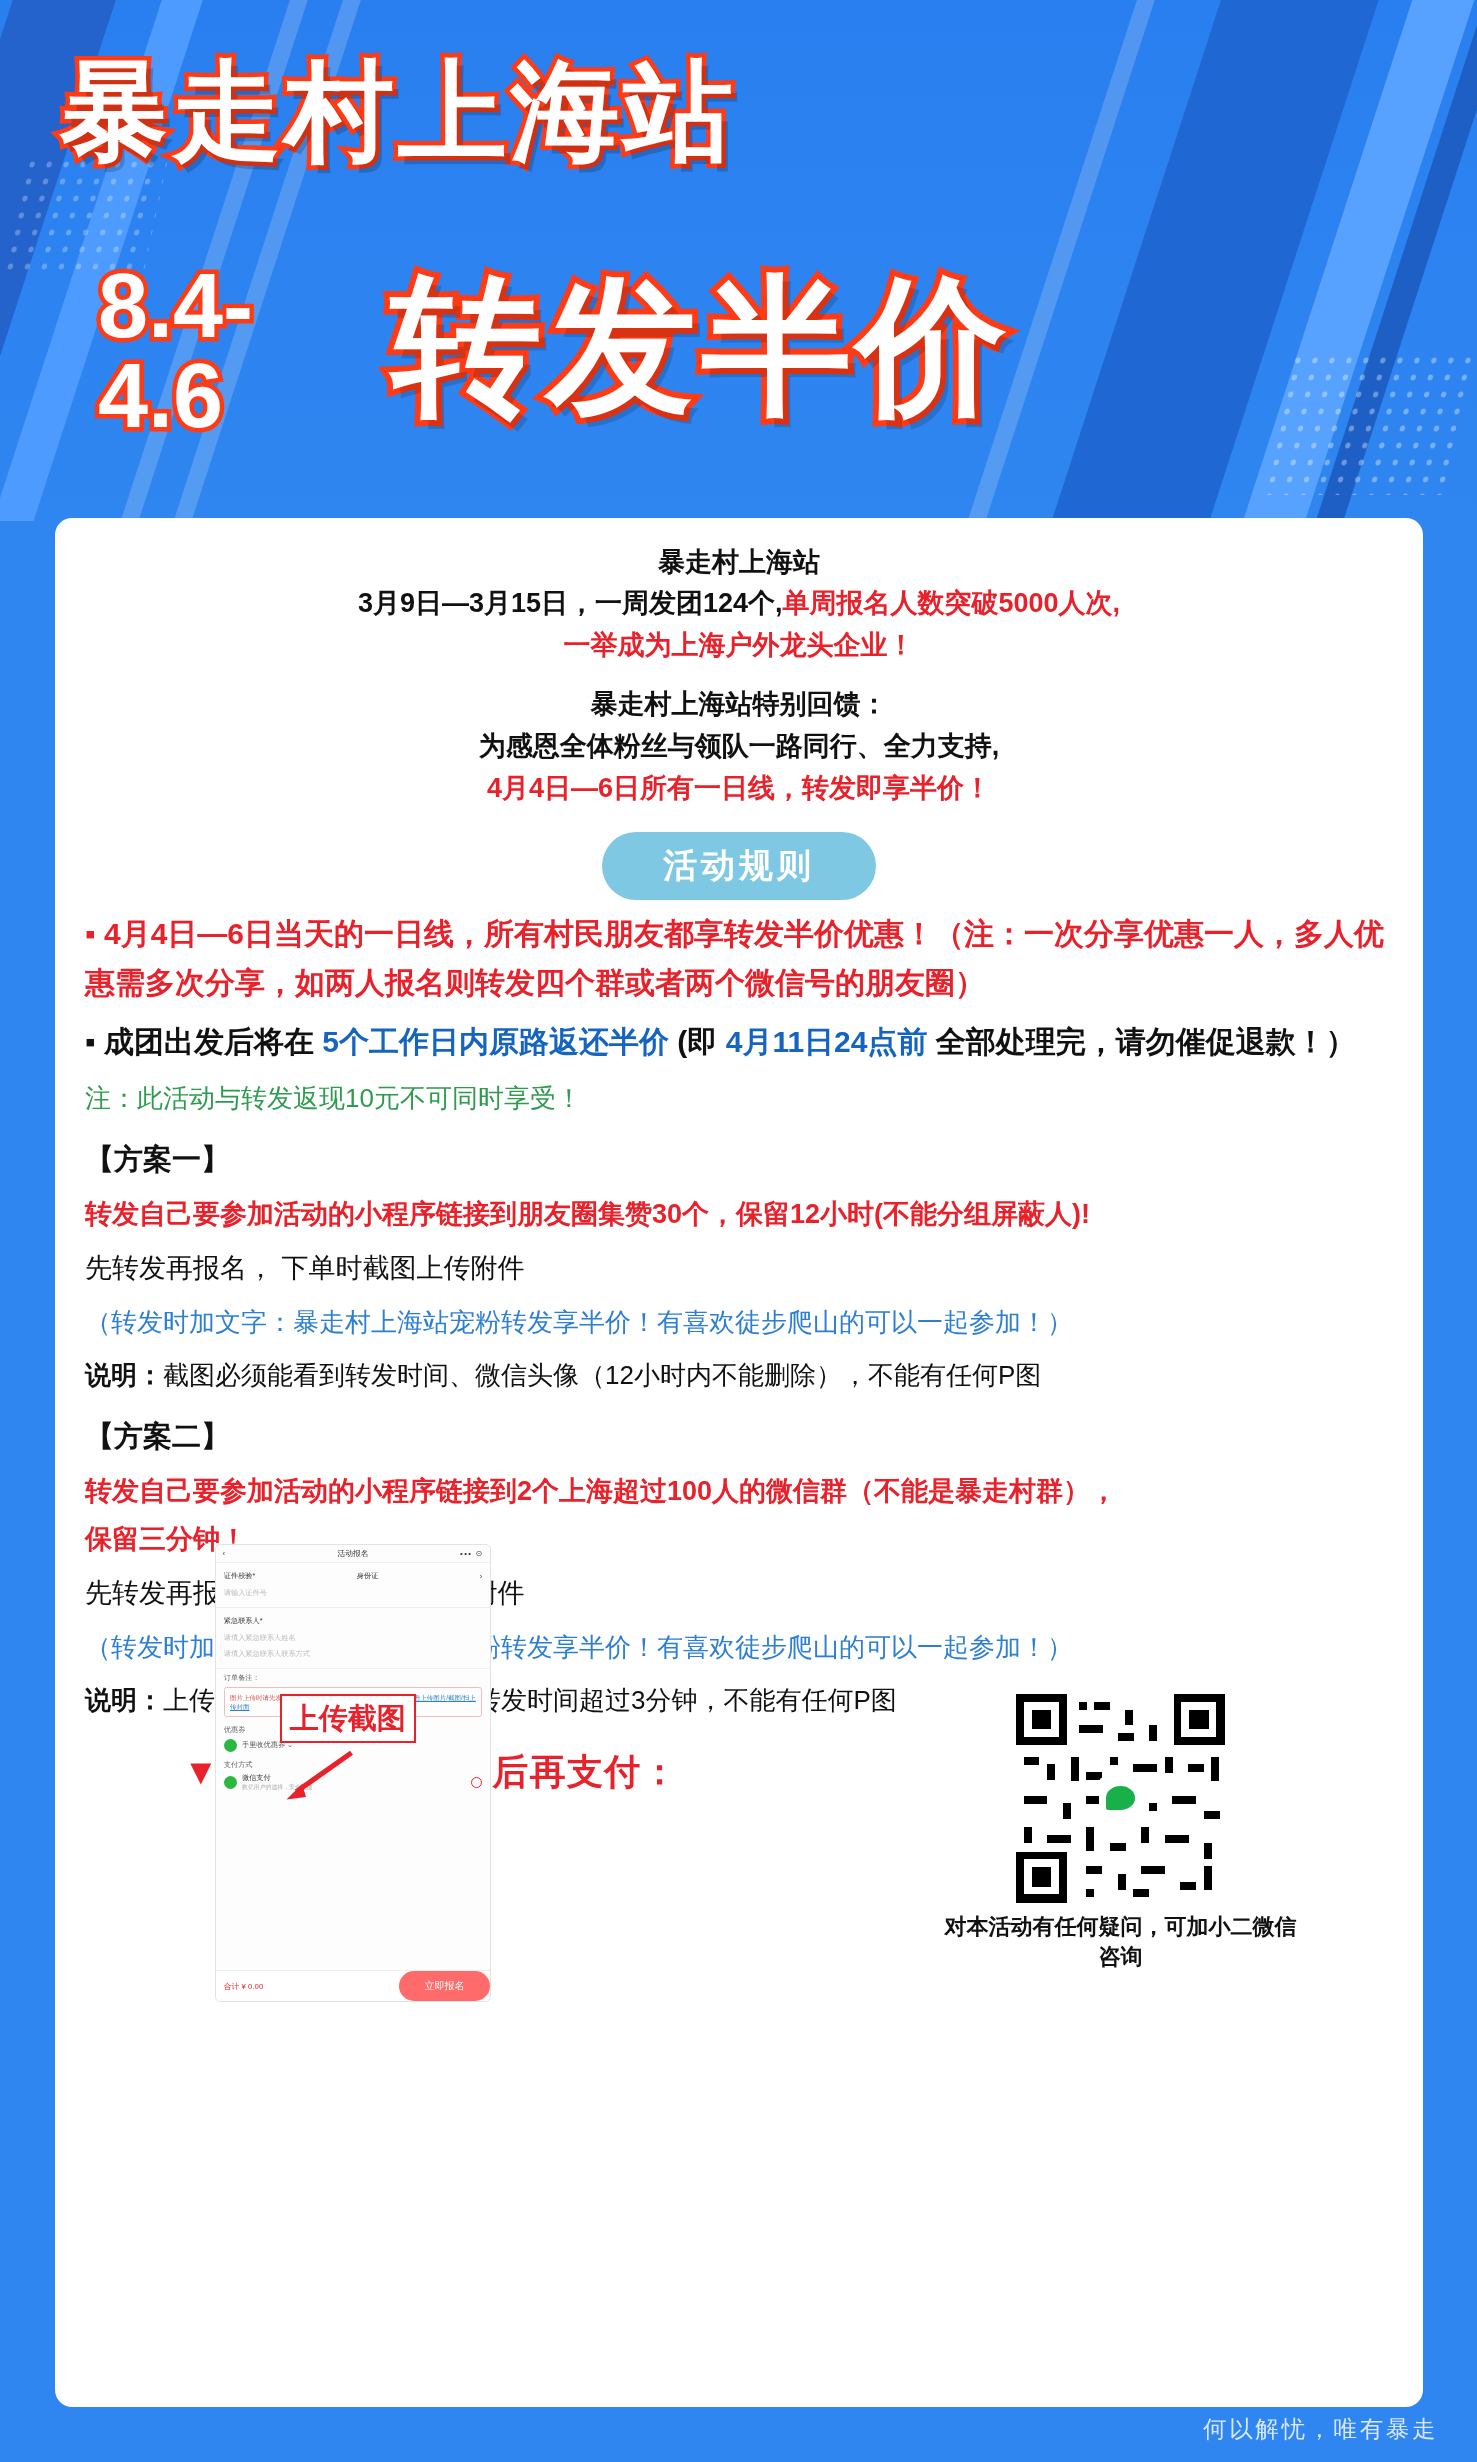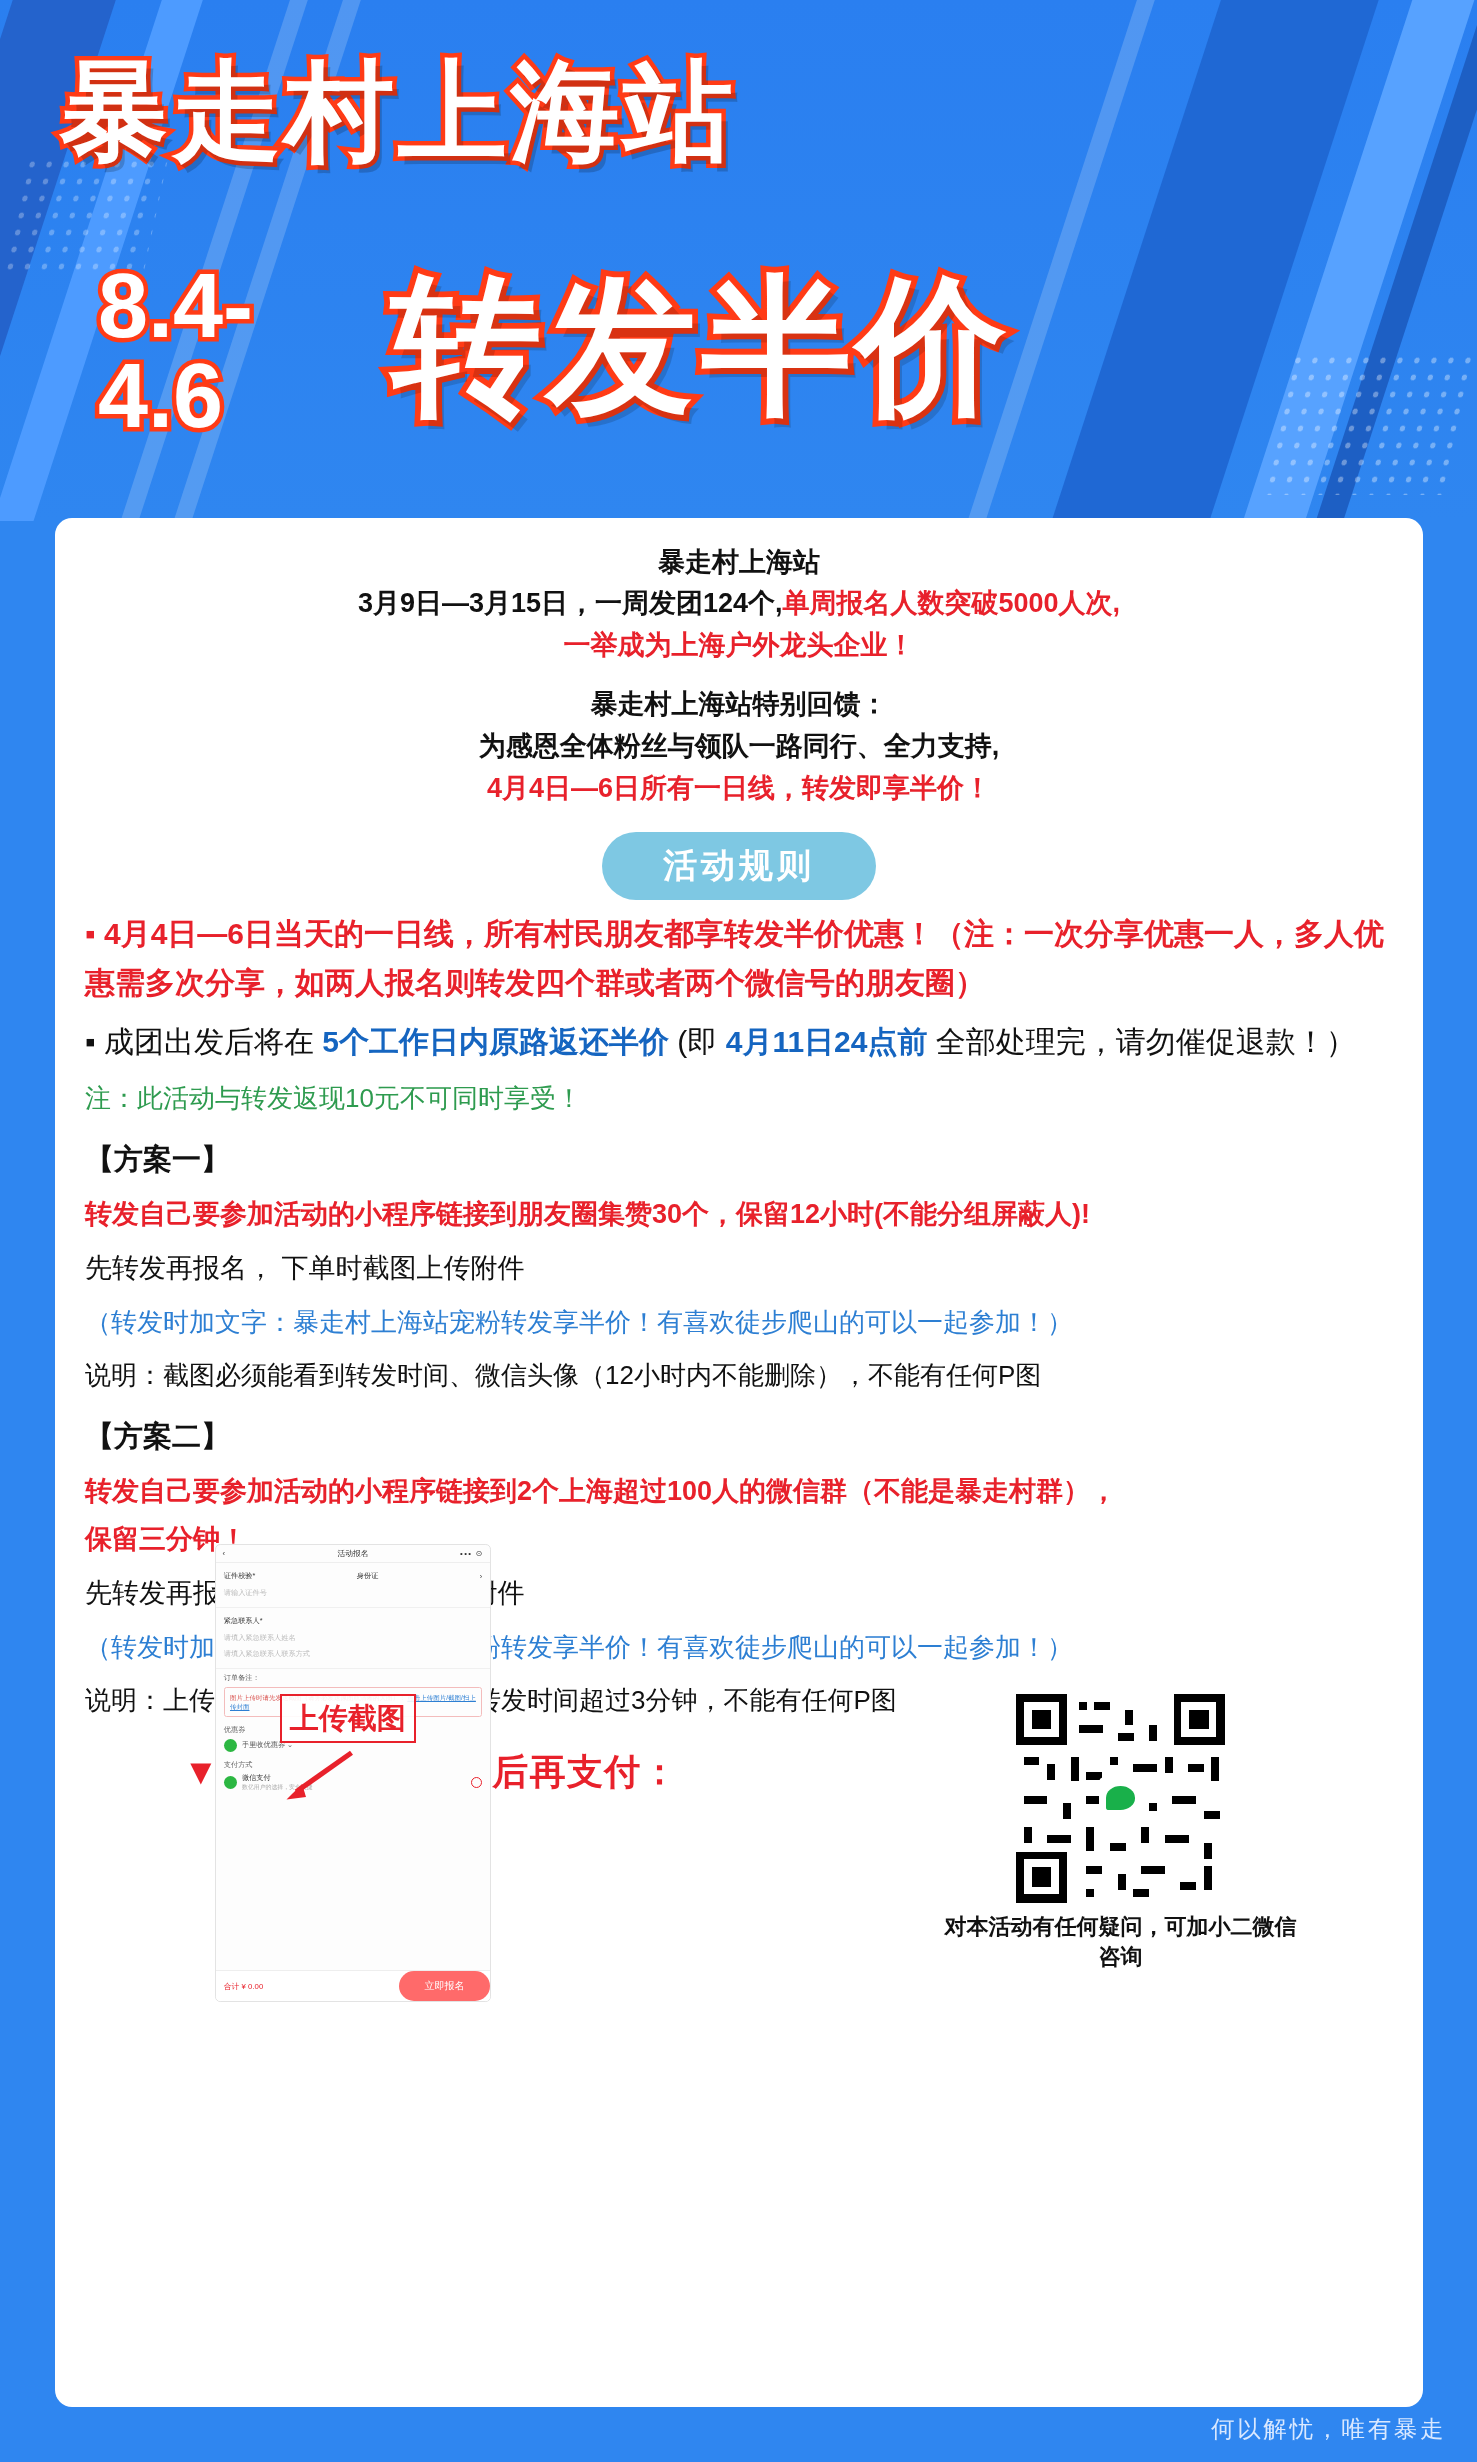--- a/index.html
+++ b/index.html
@@ -157,21 +157,21 @@
     justify-content:center;
   }
 
   .body-text{
     margin-top:9px;
     font-size:27px;
     line-height:1.62;
     color:#111111;
   }
   .p{margin:10.4px 0;}
-  .b{font-weight:normal;}
+  .b{font-weight:bold;}
   .red-b{color:#e8212b;font-weight:bold;}
   .blue-b{color:#1565c0;font-weight:bold;}
   .big{font-size:30px;}
   .note-green{color:#2e9b4f;font-size:26px;}
   .sec-head{font-weight:bold;font-size:29px;margin:14.3px 0 3.9px 0;}
   .plan-title{font-weight:bold;font-size:29px;margin:17px 0 6.5px 0;}
   .blue-line{color:#2d7fd3;font-size:26px;}
   .exp{font-size:26px;}
   .upload-head{
     color:#e8212b;
@@ -246,21 +246,21 @@
     background:#ffffff;border-radius:5.2px;display:flex;align-items:center;justify-content:center;
   }
   .qr .logo i{
     width:29px;height:23.5px;background:#19b04a;border-radius:50% 50% 50% 10%;display:block;
   }
   .qr-cap{
     margin-top:10.4px;width:365px;margin-left:-78px;text-align:center;
     font-size:22px;font-weight:bold;color:#111;
   }
   .footer{
-    position:absolute;right:31px;bottom:17px;
+    position:absolute;right:39px;bottom:17px;
     color:#d9e8ff;font-size:23.5px;letter-spacing:2.6px;
   }
 </style>
 </head>
 <body>
 
 <div class="poster">
 
   <div class="hero">
     <div class="band b1"></div>

